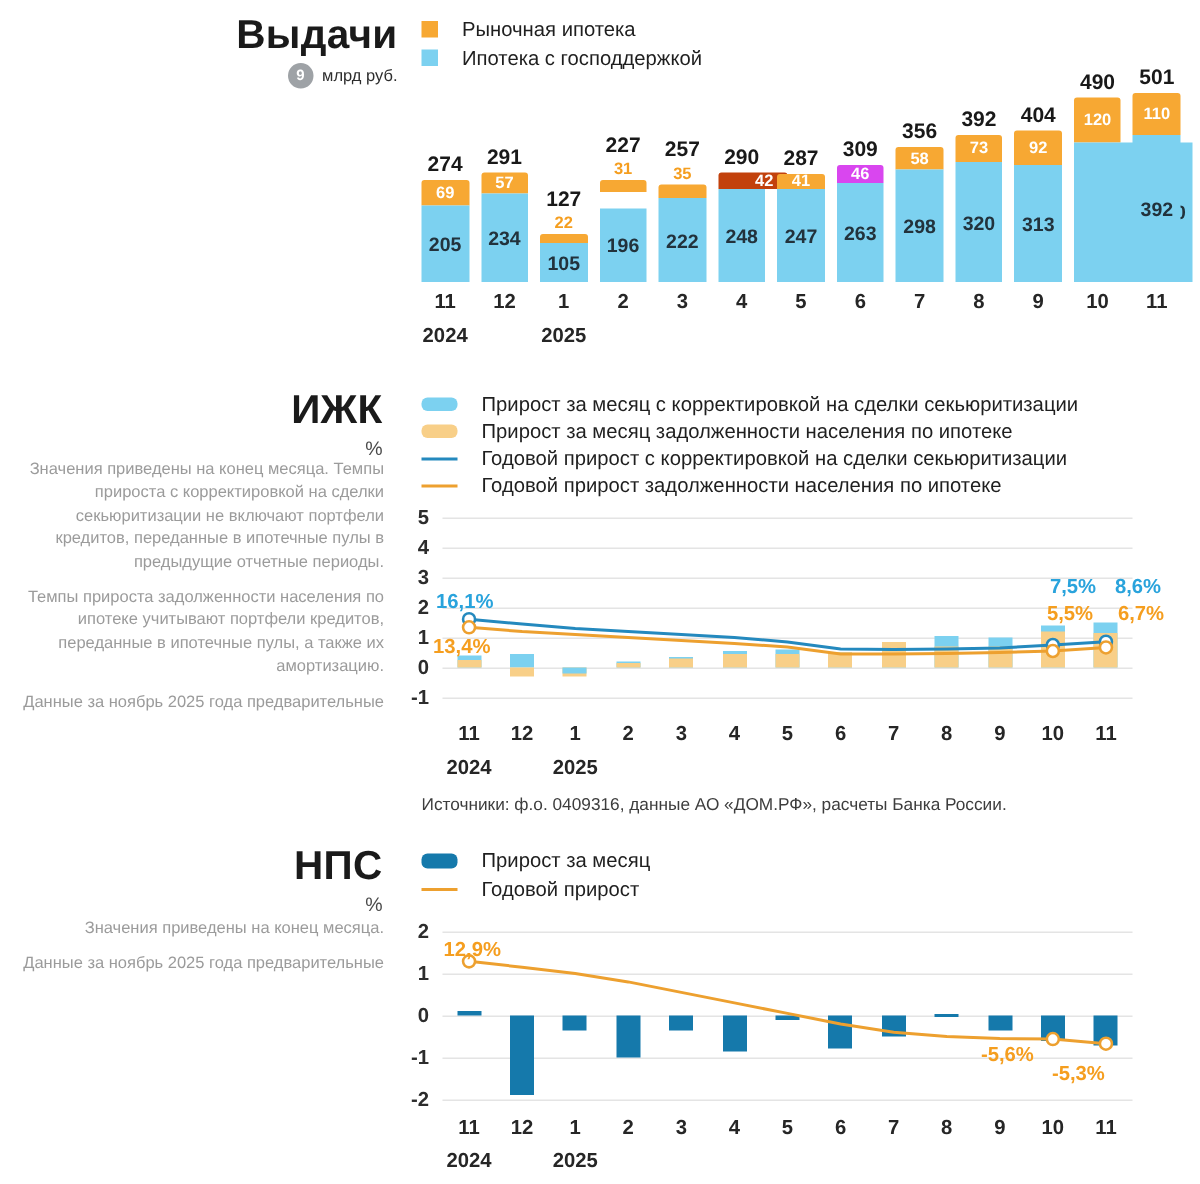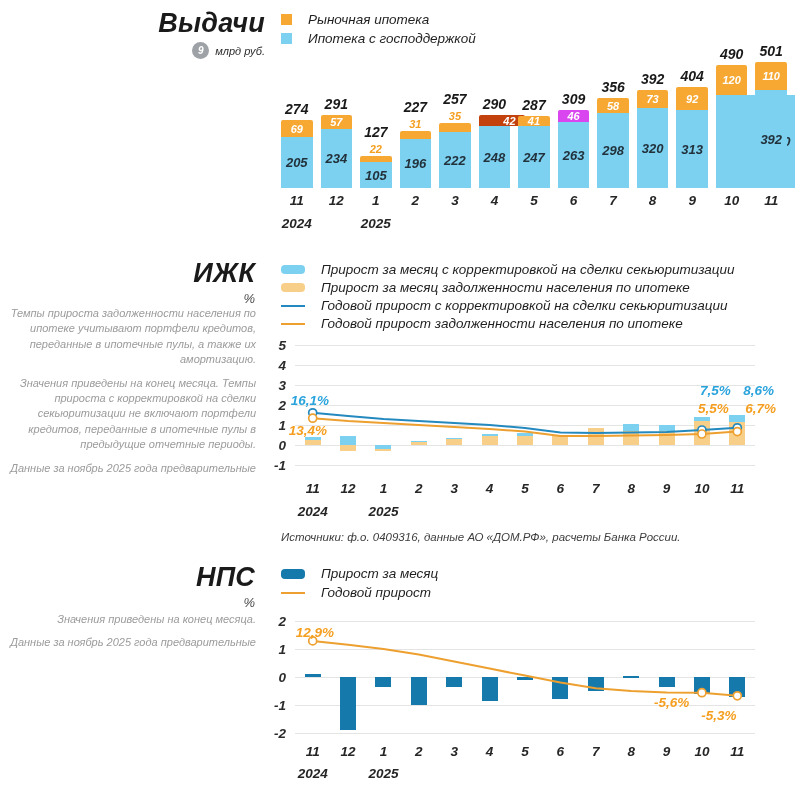--- a/index.html
+++ b/index.html
@@ -1,17 +1,17 @@
 <!DOCTYPE html>
 <html><head>
 <meta charset="utf-8">
 <style>
   html,body{margin:0;padding:0;background:#fff;}
   .page{position:relative;width:800px;height:789px;background:#fff;overflow:hidden;
-        font-family:"Liberation Sans",sans-serif;color:#1d1d1d;font-style:italic;}
+        font-family:"Liberation Sans",sans-serif;color:#1d1d1d;}
   .title{font-size:27px;font-weight:700;margin:0;color:#1a1a1a;letter-spacing:.2px;}
   .unit-text{font-size:13px;color:#4a4a4a;}
   .side-head{position:absolute;text-align:right;}
   .side-head1{top:8px;left:0;width:265px;}
   .unit-row{margin-top:3px;display:flex;align-items:center;gap:6px;justify-content:flex-end;}
   .badge{width:17px;height:17px;border-radius:50%;background:#9EA2A6;color:#fff;font-size:10px;
          font-weight:700;display:flex;align-items:center;justify-content:center;}
   .unit-row .unit-text{font-size:11px;color:#2d2d2d;}
   .legend{position:absolute;display:flex;flex-direction:column;gap:4px;}
   .legend-item{display:flex;align-items:center;gap:16px;font-size:13.5px;color:#1f1f1f;}
@@ -98,21 +98,21 @@
         <div class="bar-col">
           <div class="c1-total">127</div>
           <div class="c1-above">22</div>
           <div class="seg market" style="height: 6px; background: rgb(247, 168, 51);"></div>
           <div class="seg sub" style="height: 26px; background: rgb(124, 209, 240);">105</div>
         </div>
         <div class="bar-col">
           <div class="c1-total">227</div>
           <div class="c1-above">31</div>
           <div class="seg market" style="height: 8px; background: rgb(247, 168, 51);"></div>
-          <div class="seg sub" style="height: 49px; background: rgb(124, 209, 240);">196</div>
+          <div class="seg sub" style="height: 49px; background: rgb(124, 209, 240); margin-top: 11px;">196</div>
         </div>
         <div class="bar-col">
           <div class="c1-total">257</div>
           <div class="c1-above">35</div>
           <div class="seg market" style="height: 9px; background: rgb(247, 168, 51);"></div>
           <div class="seg sub" style="height: 56px; background: rgb(124, 209, 240);">222</div>
         </div>
         <div class="bar-col">
           <div class="c1-total">290</div>
           <div class="seg market" style="height: 11px; background: #c2410c; padding-left: 15px;">42</div>
@@ -203,22 +203,22 @@
         <div class="legend-item">
           <span class="sw-line" style="border-top-color: rgb(36, 137, 190);"></span>
           <span>Годовой прирост с корректировкой на сделки секьюритизации</span>
         </div>
         <div class="legend-item">
           <span class="sw-line" style="border-top-color: rgb(237, 160, 47);"></span>
           <span>Годовой прирост задолженности населения по ипотеке</span>
         </div>
       </div>
     <div class="notes notes2" id="notes2">
+        <p>Значения приведены на конец месяца. Темпы прироста с корректировкой на сделки секьюритизации не включают портфели кредитов, переданные в ипотечные пулы в предыдущие отчетные периоды.</p>
         <p>Темпы прироста задолженности населения по ипотеке учитывают портфели кредитов, переданные в ипотечные пулы, а также их амортизацию.</p>
-        <p>Значения приведены на конец месяца. Темпы прироста с корректировкой на сделки секьюритизации не включают портфели кредитов, переданные в ипотечные пулы в предыдущие отчетные периоды.</p>
         <p>Данные за ноябрь 2025 года предварительные</p>
       </div>
     <div class="plot plot2" id="plot2">
         <div class="gl" style="top: 0px;"></div>
         <div class="yl" style="top: 0px;">5</div>
         <div class="gl" style="top: 20px;"></div>
         <div class="yl" style="top: 20px;">4</div>
         <div class="gl" style="top: 40px;"></div>
         <div class="yl" style="top: 40px;">3</div>
         <div class="gl" style="top: 60px;"></div>

